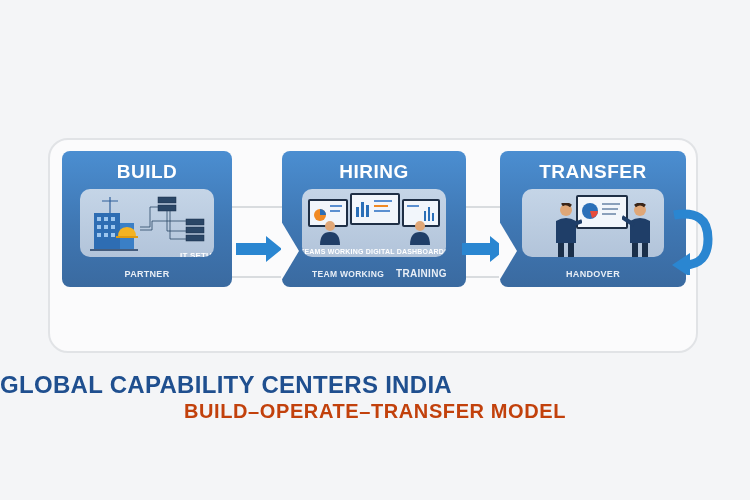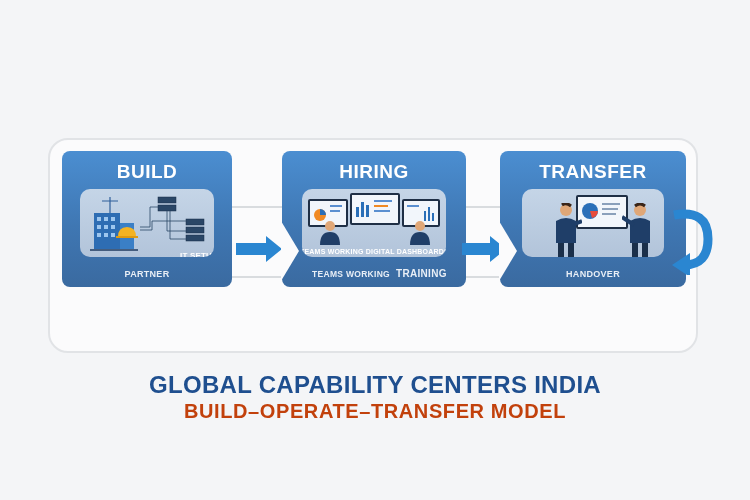--- a/index.html
+++ b/index.html
@@ -12,21 +12,21 @@
     background: linear-gradient(180deg, #4b8ed1 0%, #3f77b3 55%, #3a6aa0 100%); }
   .panel h2 { position: absolute; left: 0; right: 0; top: 10px; text-align: center;
     color: #fff; font-weight: 700; font-size: 19px; letter-spacing: 0.5px; }
   .inner { position: absolute; left: 18px; right: 18px; top: 38px; bottom: 30px;
     border-radius: 10px; background: linear-gradient(180deg, #c5d5e7 0%, #b2c4da 100%); overflow: hidden; }
   .foot { position: absolute; left: 0; right: 0; bottom: 8px; text-align: center; color: #e8eef6;
     font-size: 9px; font-weight: 700; letter-spacing: 0.3px; }
   .lbl { position: absolute; color: #fff; font-weight: 700; font-size: 8px; letter-spacing: 0.2px; white-space: nowrap; }
   .tiny { position: absolute; color: #2a4d7a; font-size: 4px; font-weight: 700; white-space: nowrap; }
   .arrow { position: absolute; }
-  .title1 { position: absolute; top: 371px; left: 0; right: 0; text-align: center; color: #1f4f8f;
+  .title1 { position: absolute; top: 371px; left: 0; right: 0; color: #1f4f8f;
     font-weight: 700; font-size: 24px; letter-spacing: 0.3px; }
   .title2 { position: absolute; top: 400px; left: 0; right: 0; text-align: center; color: #c2410c;
     font-weight: 700; font-size: 20px; letter-spacing: 0.6px; }
   .mon { position: absolute; background: #1f2f45; border-radius: 2px; padding: 2px; }
   .scr { width: 100%; height: 100%; background: #f2f6fb; position: relative; overflow: hidden; }
   .doc { position: absolute; background: #f5f7fa; border-radius: 2px; }
 </style>
 </head>
 <body>
 
@@ -195,21 +195,21 @@
           </svg></div>
     </div>
     <svg style="position:absolute;left:82px;top:88px" width="60" height="26">
       <circle cx="12" cy="6" r="5" fill="#e0a777"></circle>
         <path d="M2 26 Q2 12 12 12 Q22 12 22 26Z" fill="#1f3e68"></path>
       <rect x="20" y="16" width="14" height="8" fill="#c7d2de"></rect>
       <circle cx="42" cy="6" r="5" fill="#e0a777"></circle>
         <path d="M32 26 Q32 12 42 12 Q52 12 52 26Z" fill="#1f3e68"></path>
     </svg>
   </div>
-  <div class="foot" style="text-align:left;left:30px;font-size:8.5px;">TEAMS WORKING</div>
+  <div class="foot" style="text-align:left;left:30px;font-size:8.5px;">TEAM WORKING</div>
   <div class="foot" style="text-align:left;left:114px;font-size:10px;">TRAINING</div>
 </div>
 
 <svg class="arrow" style="left:462px;top:234px" width="50" height="30">
   <polygon points="0,9 28,9 28,2 44,15 28,28 28,21 0,21" fill="#2a86d1"></polygon>
 </svg>
 
 <div class="panel" style="left:500px;width:186px;">
   <svg style="position:absolute;left:-1px;top:70px" width="22" height="60">
     <polygon points="0,0 18,30 0,60" fill="#fbfbfc"></polygon>

